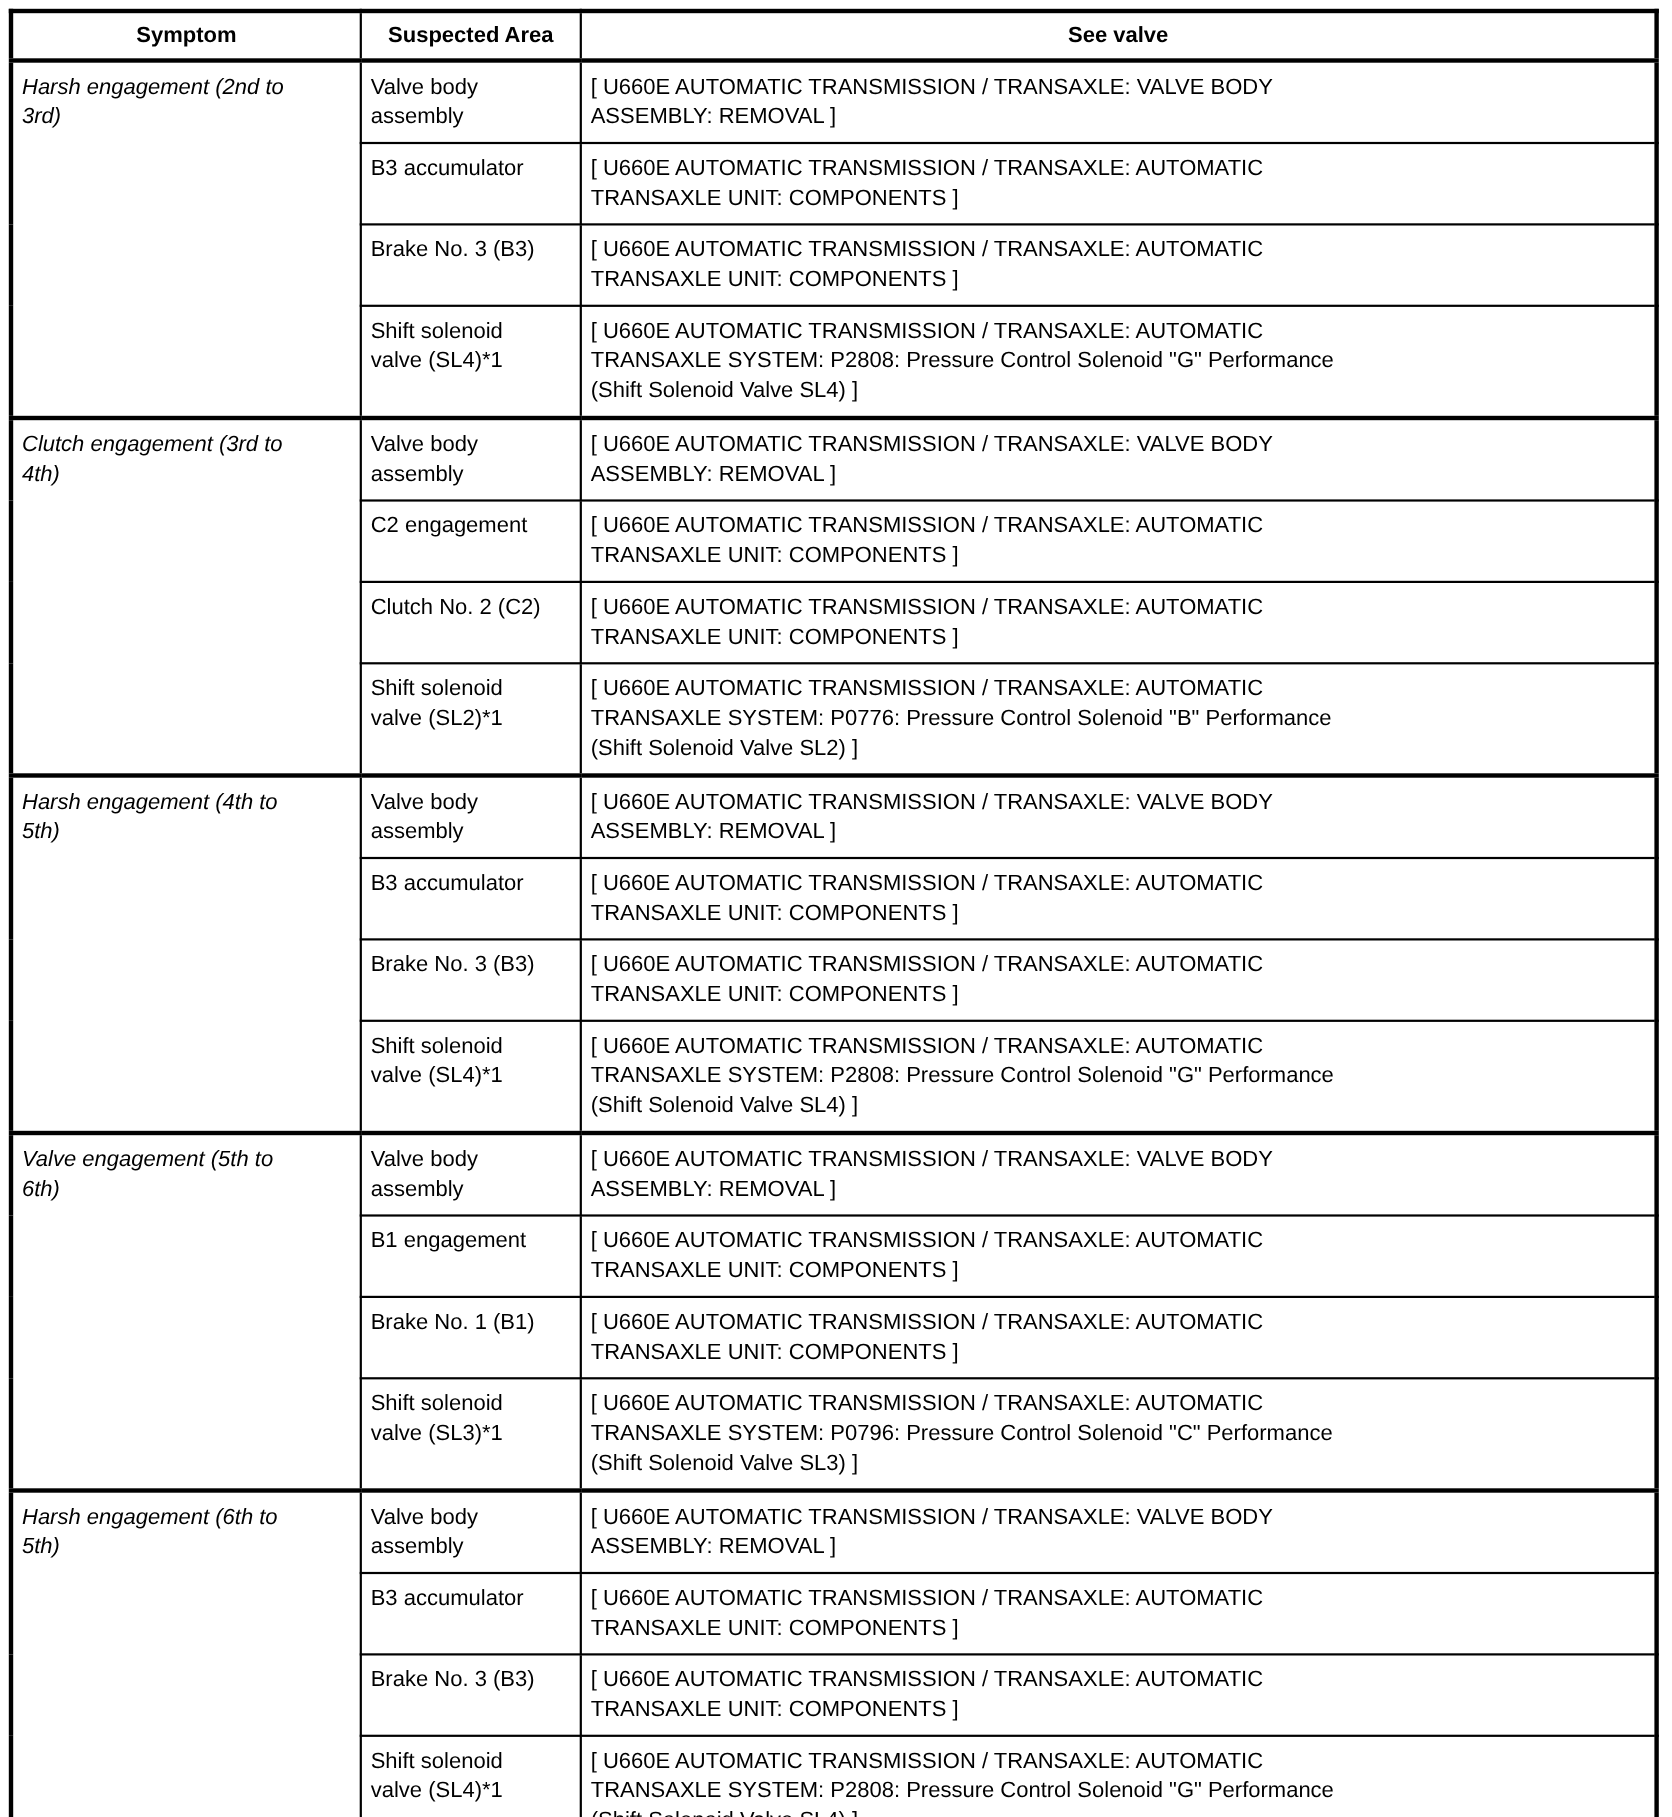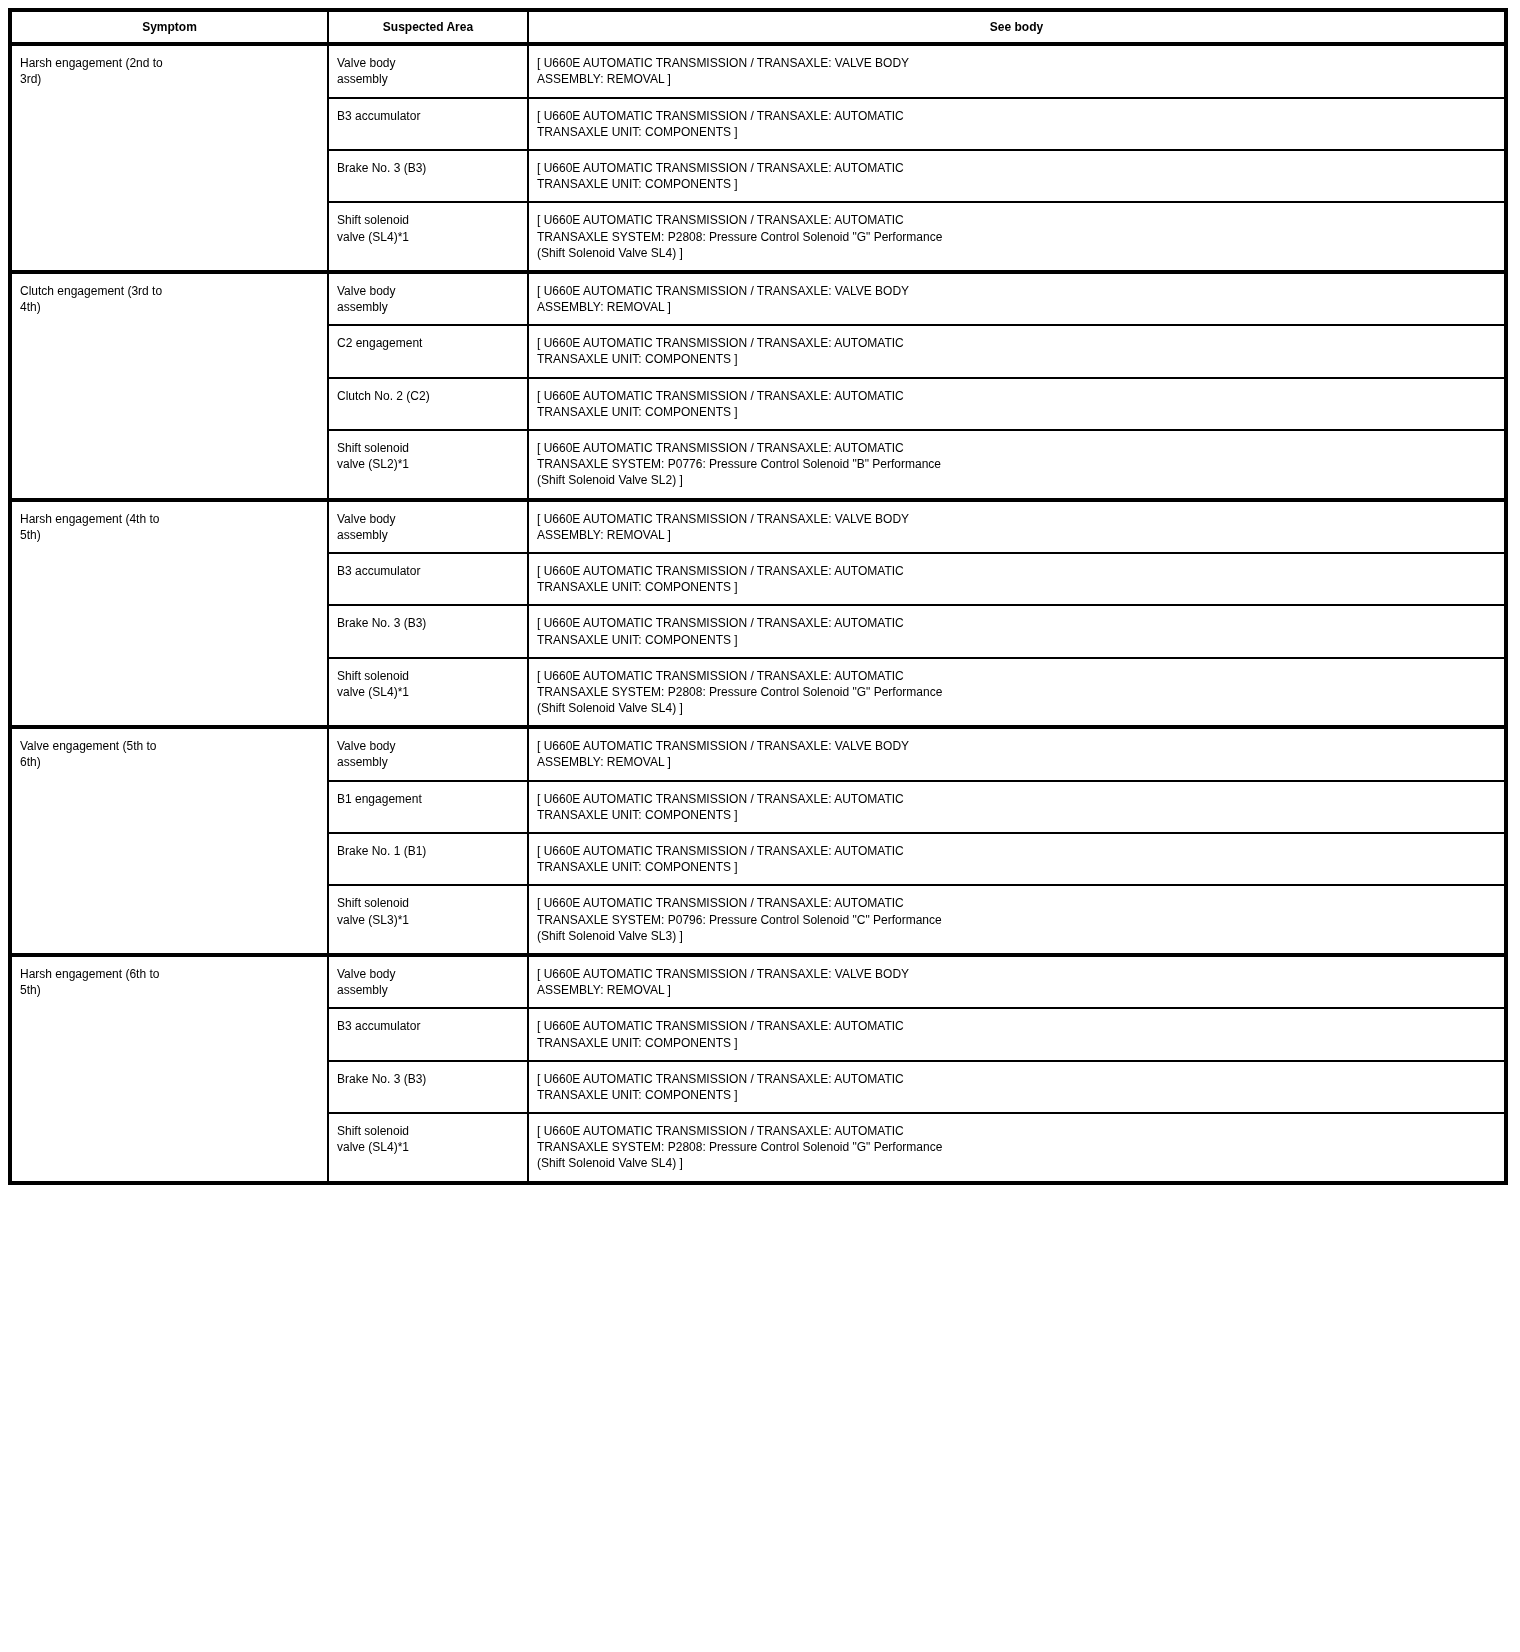--- a/index.html
+++ b/index.html
@@ -16,37 +16,38 @@
   }
   table.diag {
     border-collapse: collapse;
     width: 1496px;
     table-layout: fixed;
     border: 4px solid #000000;
   }
   table.diag th,
   table.diag td {
     border: 2px solid #000000;
-    font-size: 12px;
+    font-size: 20px;
     line-height: 1.35;
     padding: 9px 8px;
     white-space: pre-line;
     overflow-wrap: break-word;
     vertical-align: top;
   }
   table.diag th {
     font-weight: bold;
     text-align: center;
     vertical-align: middle;
     padding: 7px 6px;
     border-bottom: 3px solid #000000;
   }
   td.symptom-cell {
     vertical-align: middle;
     padding-left: 6px;
+    font-style: italic;
   }
   td.page-cell {
     font-weight: normal;
   }
   tr.group-first td {
     border-top: 4px solid #000000;
   }
   col.c-symptom { width: 318px; }
   col.c-area    { width: 200px; }
   col.c-page    { width: 978px; }
@@ -58,21 +59,21 @@
   <table class="diag">
     <colgroup>
       <col class="c-symptom">
       <col class="c-area">
       <col class="c-page">
     </colgroup>
     <thead>
       <tr>
         <th>Symptom</th>
         <th>Suspected Area</th>
-        <th>See body</th>
+        <th>See valve</th>
       </tr>
     </thead>
     <tbody>
 
       <tr class="group-first">
         <td class="symptom-cell" rowspan="4">Harsh engagement (2nd to
 3rd)</td>
         <td class="area-cell">Valve body
 assembly</td>
         <td class="page-cell">[ U660E AUTOMATIC TRANSMISSION / TRANSAXLE: VALVE BODY

